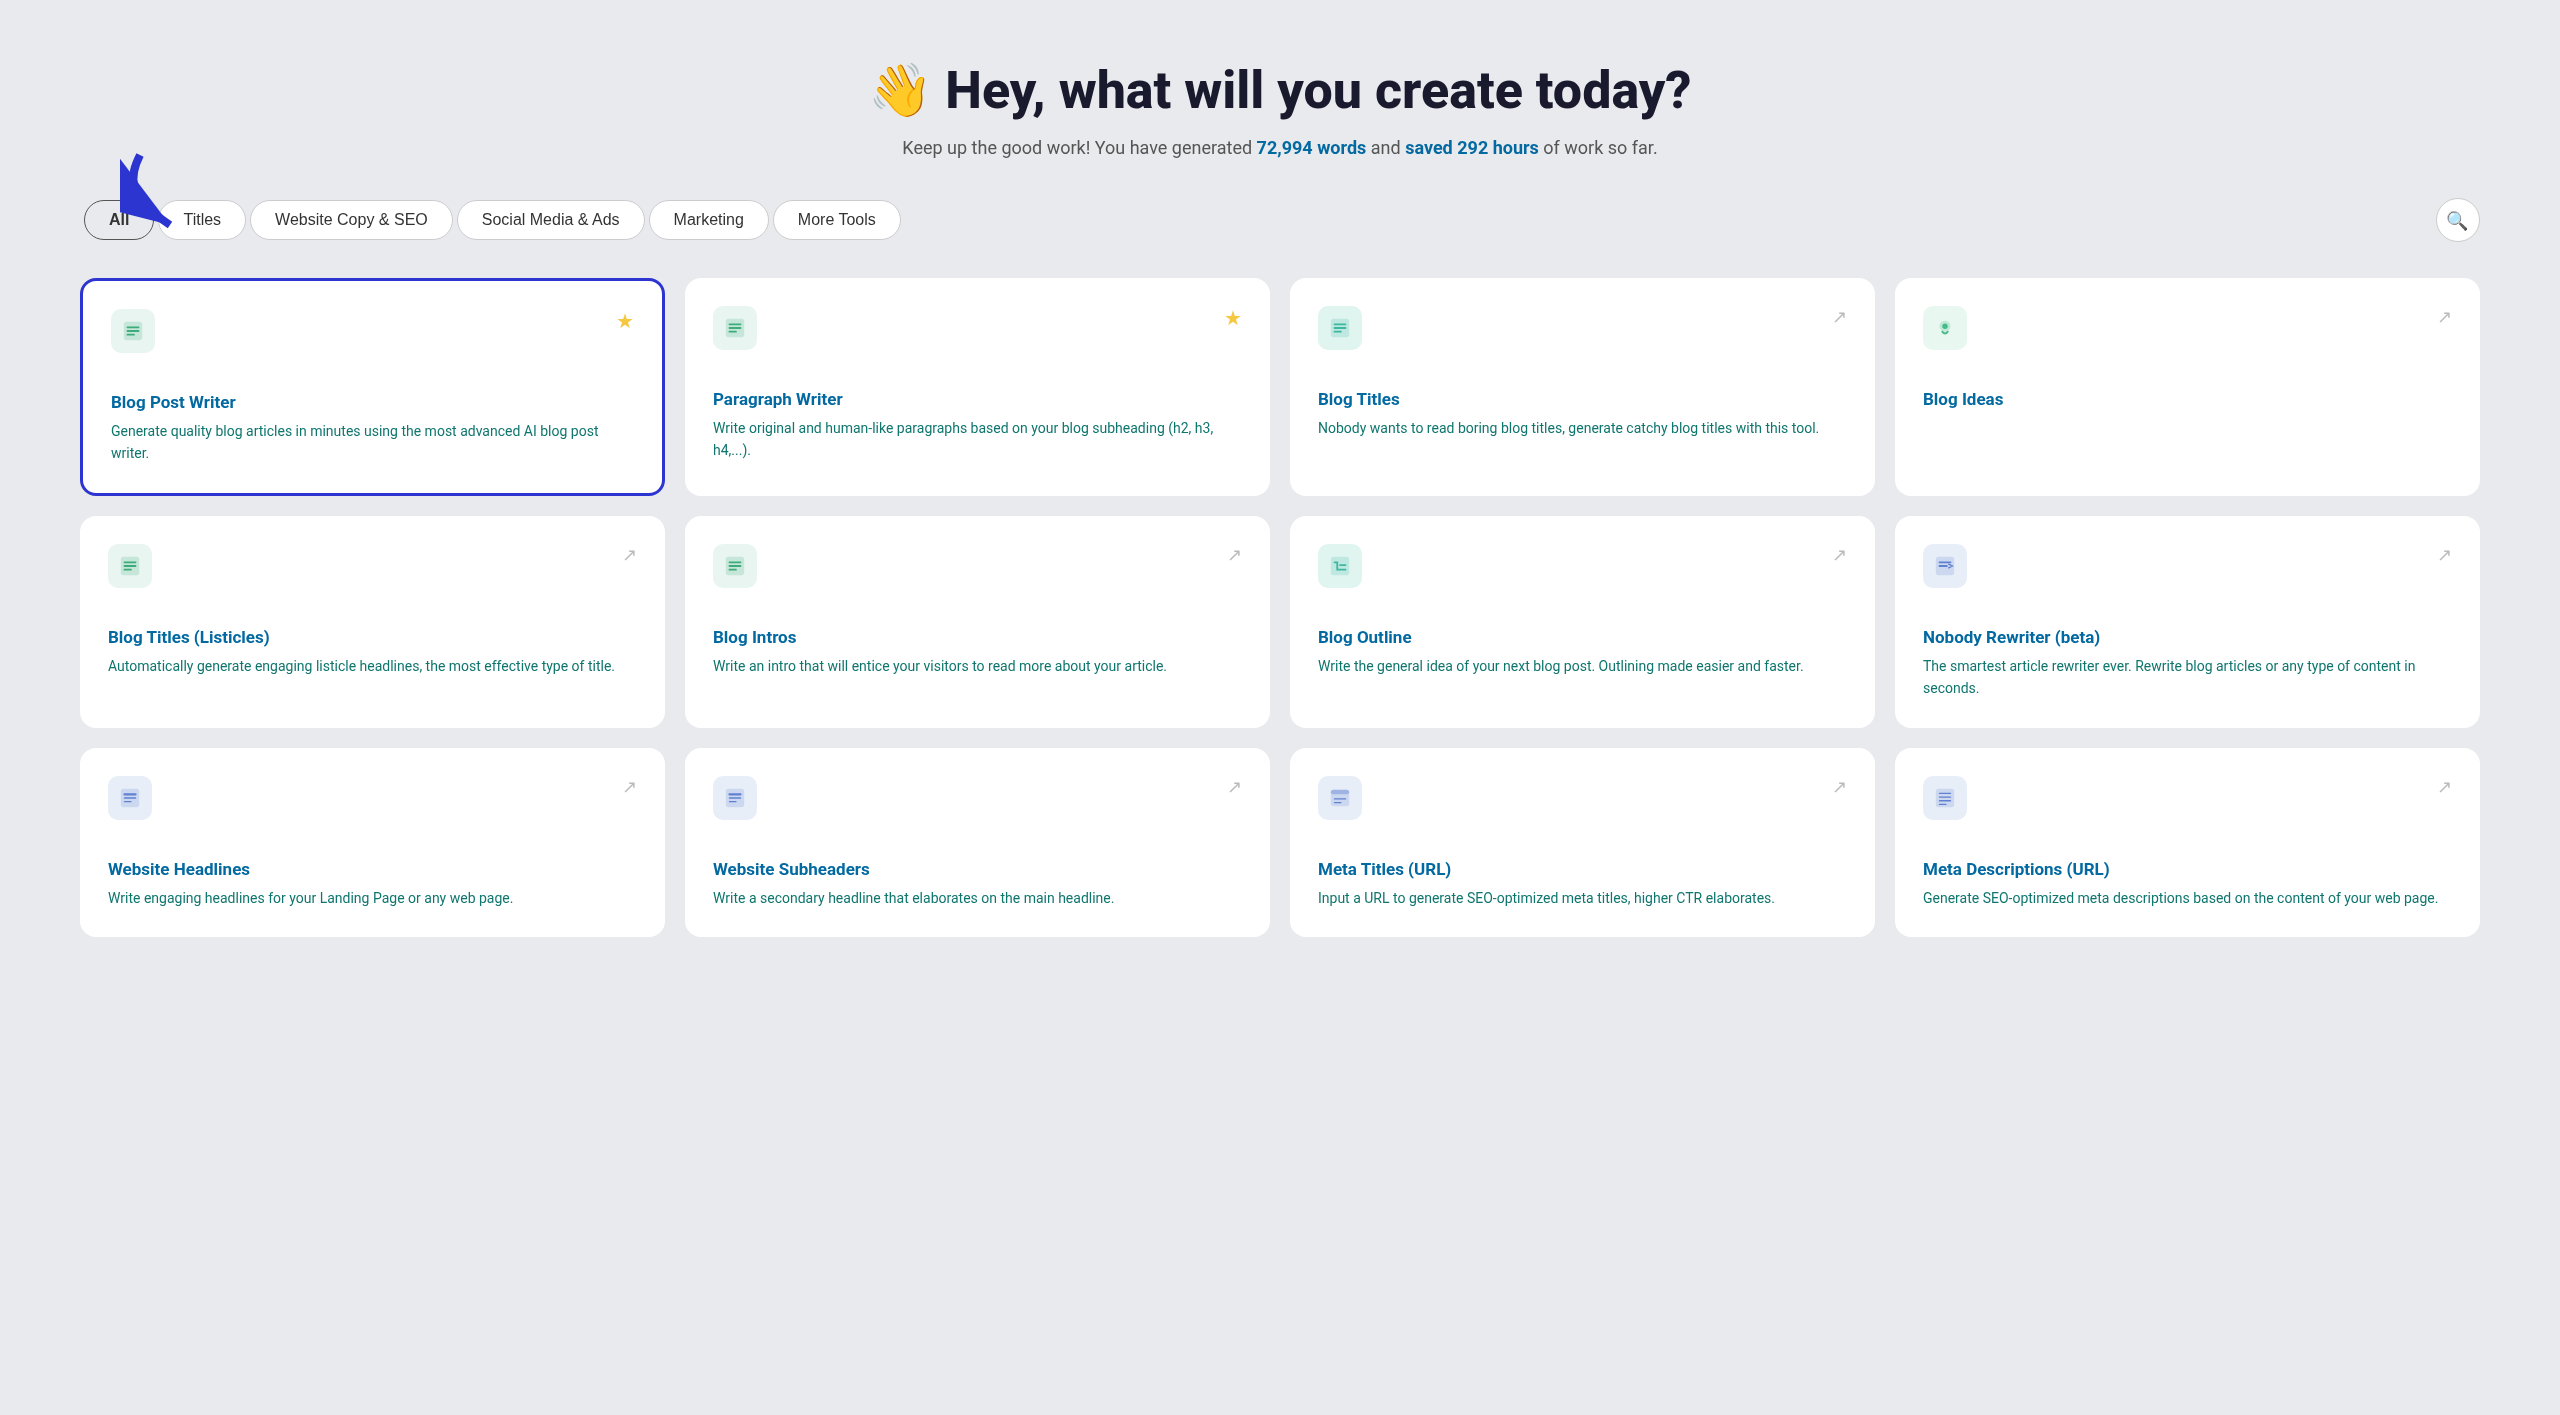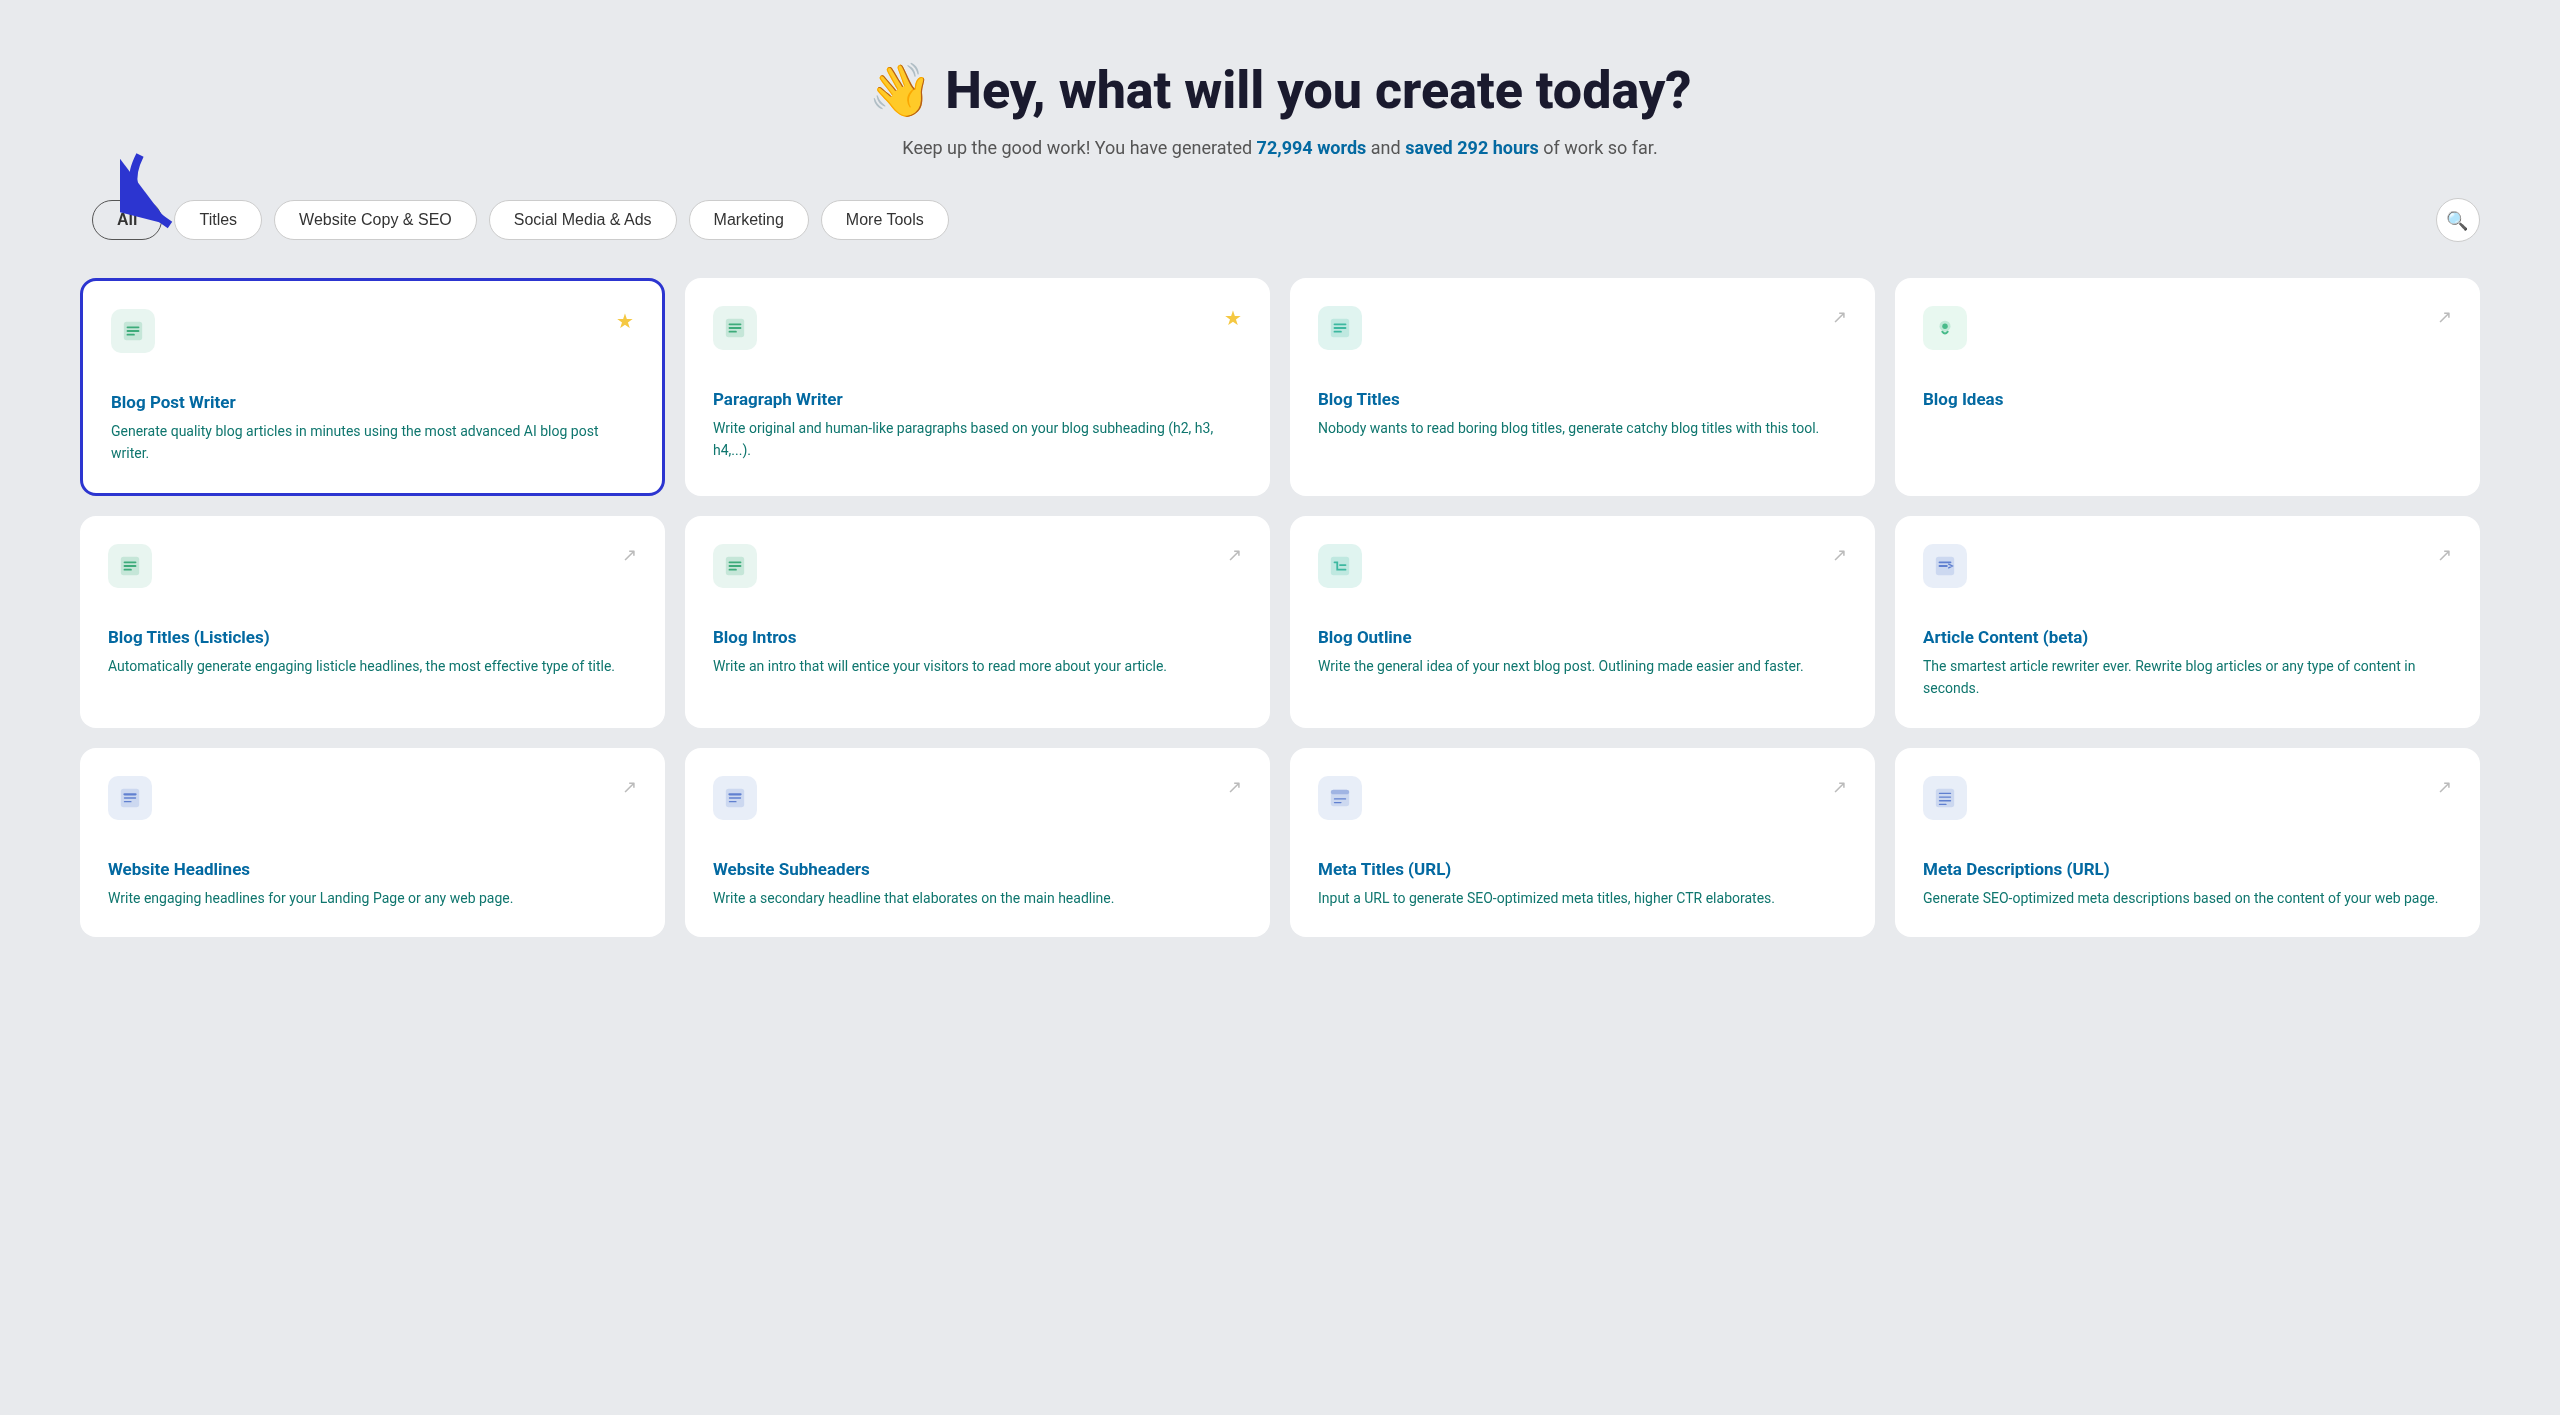--- a/index.html
+++ b/index.html
@@ -28,21 +28,21 @@
       color: #555;
       font-weight: 400;
     }
     .page-subtitle strong {
       font-weight: 700;
       color: #0369a1;
     }
     .filter-bar {
       display: flex;
       align-items: center;
-      gap: 12px;
+      gap: 4px;
       margin-bottom: 36px;
       flex-wrap: wrap;
     }
     .filter-btn {
       padding: 10px 24px;
       border-radius: 50px;
       border: 1.5px solid #ccc;
       background: white;
       cursor: pointer;
       font-size: 16px;
@@ -268,21 +268,21 @@
       <div class="card-icon blue" style="background:#e8eef8; color:#6080d0;">
         <svg width="22" height="22" viewBox="0 0 24 24" fill="none">
             <rect x="2" y="2" width="20" height="20" rx="3" fill="currentColor" opacity="0.2"></rect>
             <line x1="6" y1="8" x2="18" y2="8" stroke="currentColor" stroke-width="2" stroke-linecap="round"></line>
             <line x1="6" y1="12" x2="14" y2="12" stroke="currentColor" stroke-width="2" stroke-linecap="round"></line>
             <path d="M16 14 L20 12 L16 10" stroke="currentColor" stroke-width="1.5" fill="none" stroke-linecap="round"></path>
           </svg>
       </div>
       <span class="external-icon">↗</span>
     </div>
-    <div class="card-title">Article Content (beta)</div>
+    <div class="card-title">Nobody Rewriter (beta)</div>
     <div class="card-desc">The smartest article rewriter ever. Rewrite blog articles or any type of content in seconds.</div>
   </div>
     <div class="card">
     <div class="card-icon-row">
       <div class="card-icon blue" style="background:#e8eef8; color:#6080d0;">
         <svg width="22" height="22" viewBox="0 0 24 24" fill="none">
             <rect x="2" y="2" width="20" height="20" rx="3" fill="currentColor" opacity="0.2"></rect>
             <line x1="6" y1="8" x2="18" y2="8" stroke="currentColor" stroke-width="2.5" stroke-linecap="round"></line>
             <line x1="6" y1="12" x2="18" y2="12" stroke="currentColor" stroke-width="1.5" stroke-linecap="round"></line>
             <line x1="6" y1="16" x2="13" y2="16" stroke="currentColor" stroke-width="1.5" stroke-linecap="round"></line>

